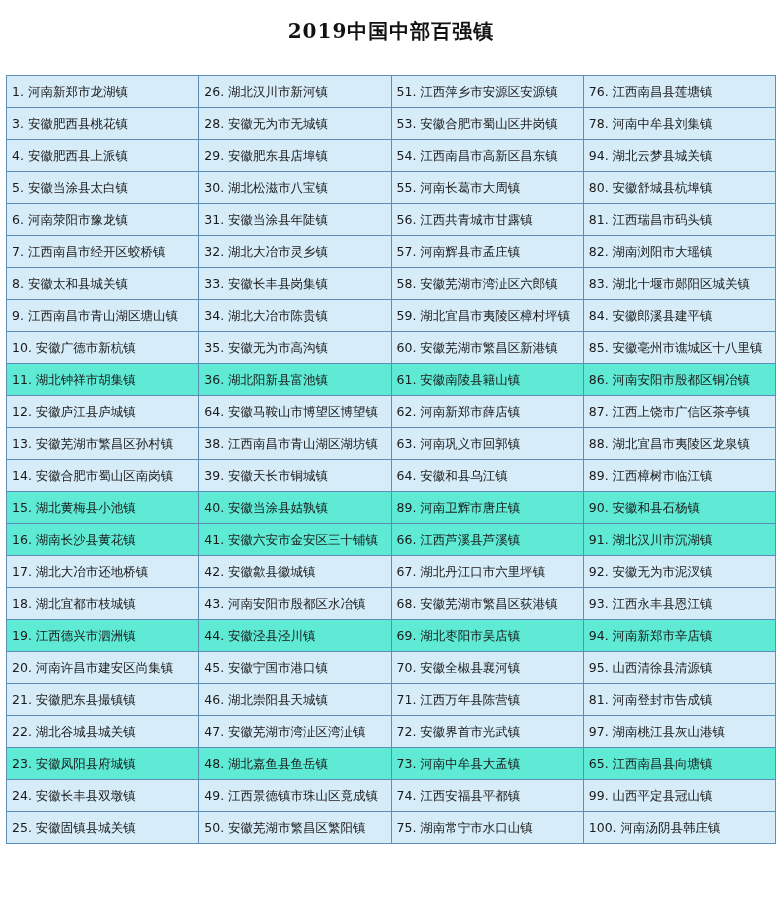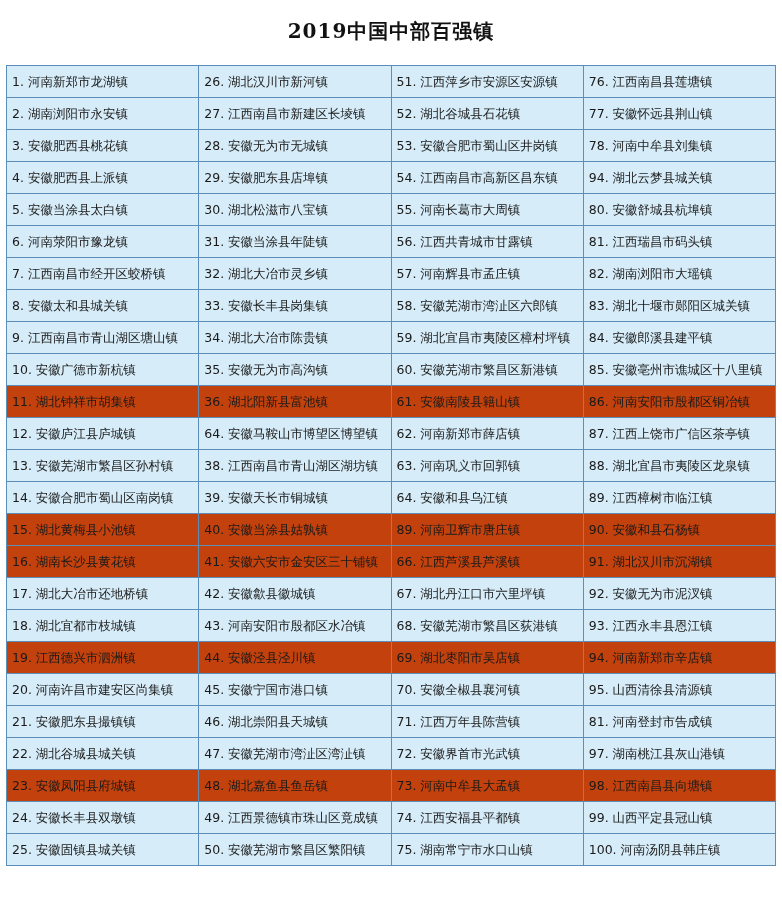--- a/index.html
+++ b/index.html
@@ -26,38 +26,38 @@
     font-size: 20px;
     font-weight: bold;
     letter-spacing: 1px;
     padding-top: 18px;
     padding-bottom: 14px;
     color: #111111;
   }
   table.grid {
     border-collapse: collapse;
     width: 770px;
-    margin: 6px auto;
+    margin: 16px auto;
     table-layout: fixed;
   }
   table.grid td {
     border: 1px solid #5b8fb9;
     height: 31px;
     padding: 0 5px;
     font-size: 12.5px;
     line-height: 1.1;
     white-space: nowrap;
     overflow: hidden;
     text-overflow: clip;
   }
   tr.shade td {
     background: #d6ecf8;
   }
   tr.plain td {
-    background: #c2410c;
+    background: #5eead4;
   }
   .cell-inner {
     display: block;
   }
 </style>
 </head>
 <body>
 
 <div class="page">
 
@@ -74,34 +74,20 @@
           </td>
         <td>
             <span class="cell-inner">51. 江西萍乡市安源区安源镇</span>
           </td>
         <td>
             <span class="cell-inner">76. 江西南昌县莲塘镇</span>
           </td>
       </tr>
       <tr class="shade">
         <td>
-            <span class="cell-inner">2. 湖南浏阳市永安镇</span>
-          </td>
-        <td>
-            <span class="cell-inner">27. 江西南昌市新建区长堎镇</span>
-          </td>
-        <td>
-            <span class="cell-inner">52. 湖北谷城县石花镇</span>
-          </td>
-        <td>
-            <span class="cell-inner">77. 安徽怀远县荆山镇</span>
-          </td>
-      </tr>
-      <tr class="shade">
-        <td>
             <span class="cell-inner">3. 安徽肥西县桃花镇</span>
           </td>
         <td>
             <span class="cell-inner">28. 安徽无为市无城镇</span>
           </td>
         <td>
             <span class="cell-inner">53. 安徽合肥市蜀山区井岗镇</span>
           </td>
         <td>
             <span class="cell-inner">78. 河南中牟县刘集镇</span>
@@ -377,21 +363,21 @@
         <td>
             <span class="cell-inner">23. 安徽凤阳县府城镇</span>
           </td>
         <td>
             <span class="cell-inner">48. 湖北嘉鱼县鱼岳镇</span>
           </td>
         <td>
             <span class="cell-inner">73. 河南中牟县大孟镇</span>
           </td>
         <td>
-            <span class="cell-inner">98. 江西南昌县向塘镇</span>
+            <span class="cell-inner">65. 江西南昌县向塘镇</span>
           </td>
       </tr>
       <tr class="shade">
         <td>
             <span class="cell-inner">24. 安徽长丰县双墩镇</span>
           </td>
         <td>
             <span class="cell-inner">49. 江西景德镇市珠山区竟成镇</span>
           </td>
         <td>

